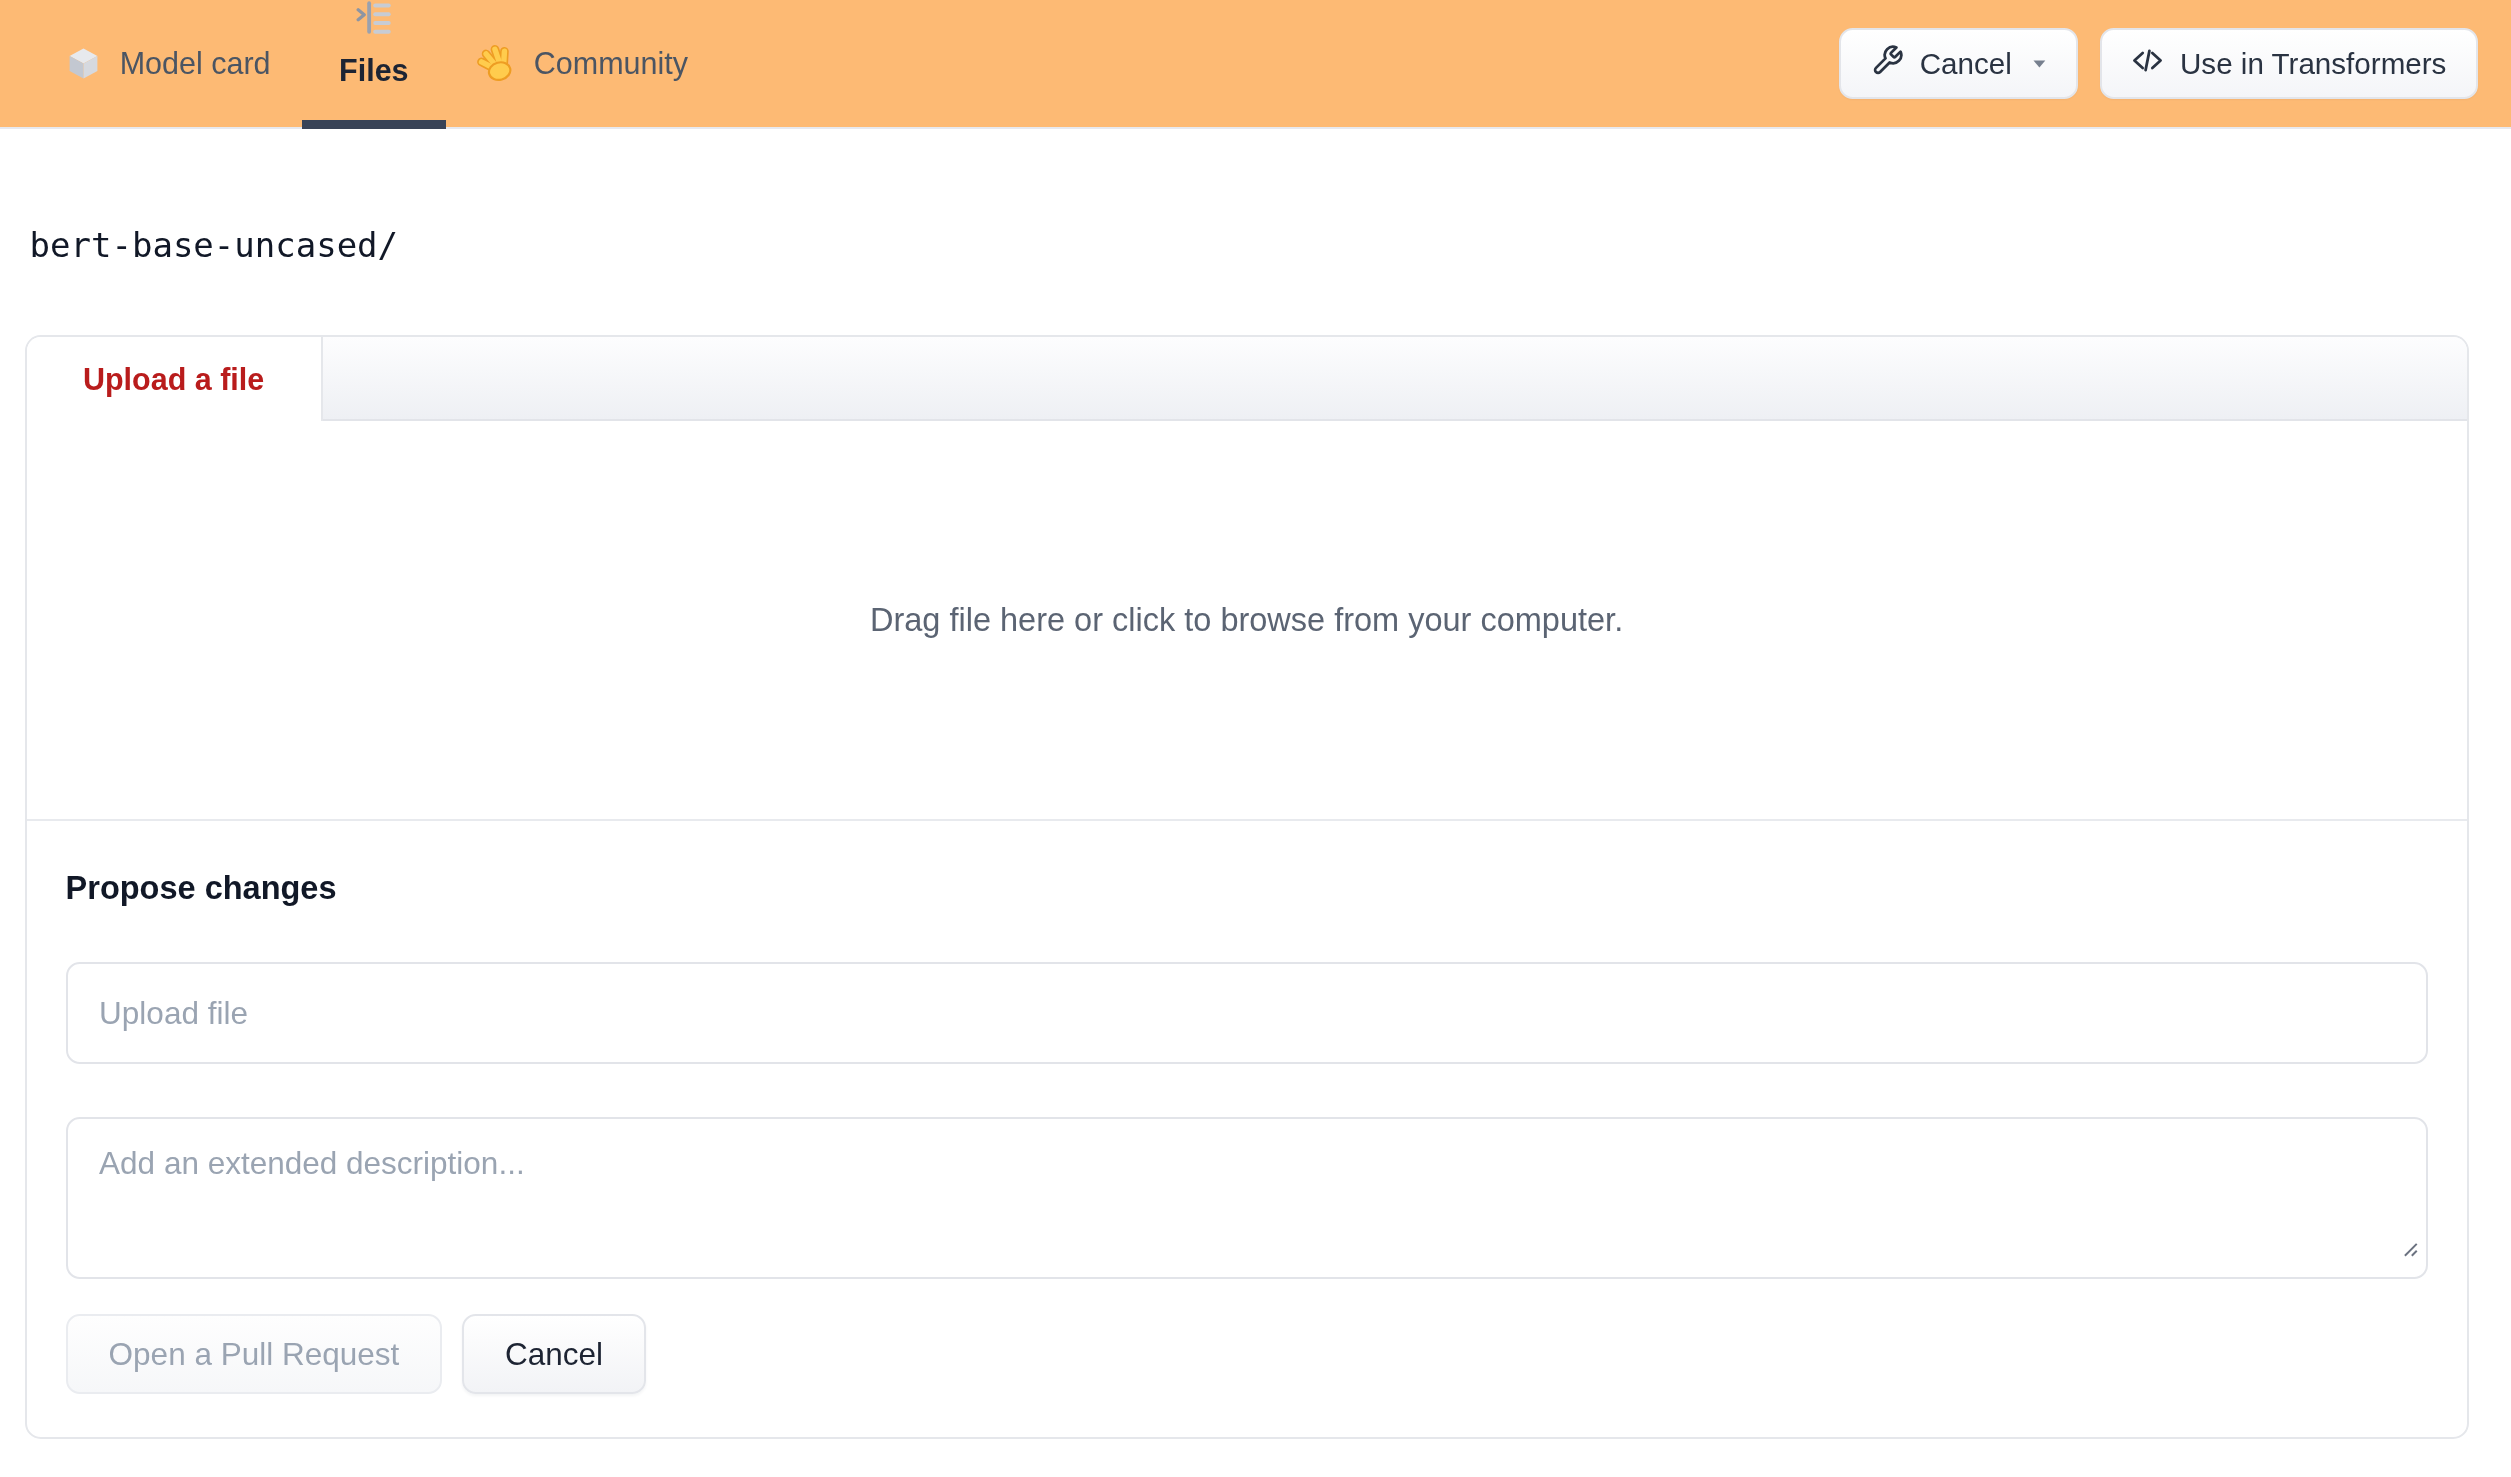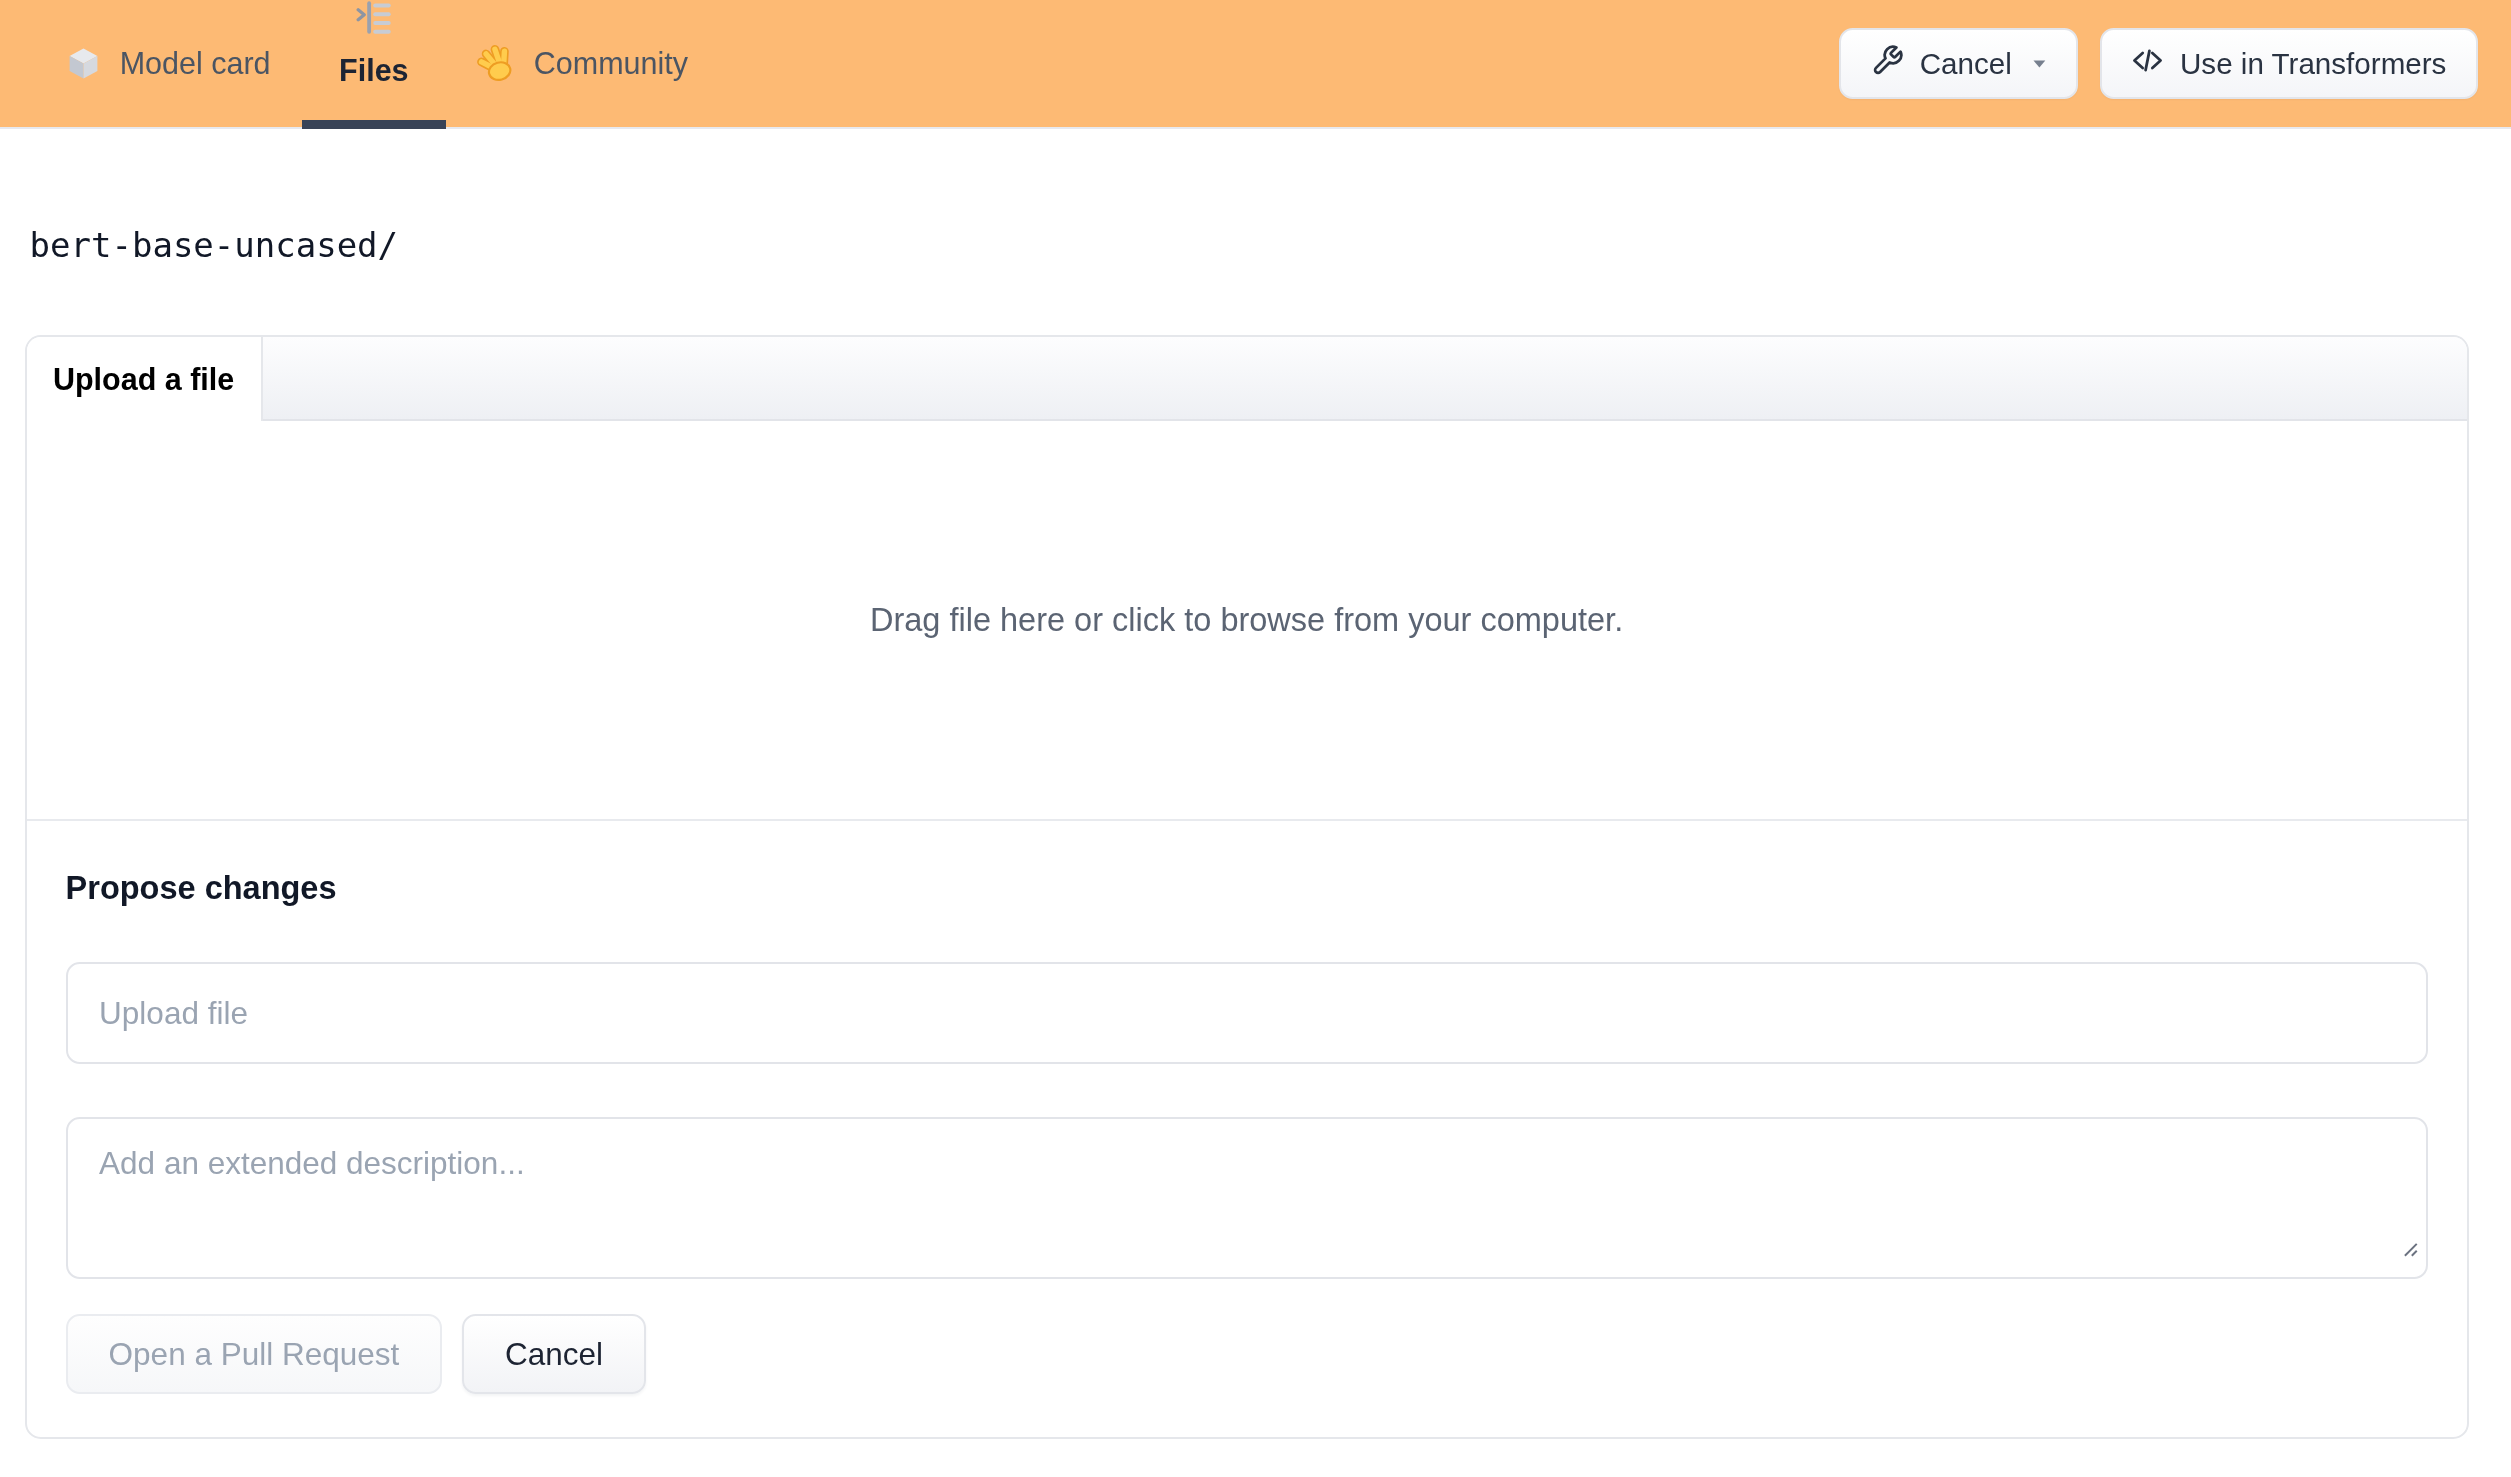--- a/index.html
+++ b/index.html
@@ -55,25 +55,25 @@
 
   
   .panel {
     position: absolute; left: 24.6px; top: 335px;
     width: 2444px; height: 1104px;
     border: 2px solid #e5e7eb; border-radius: 15.8px;
     background: #ffffff;
   }
   .panel-tabs { display: flex; height: 84px; }
   .upload-tab {
-    width: 236px; background: #ffffff;
+    width: 296px; background: #ffffff;
     border-right: 2px solid #e5e7eb;
     border-top-left-radius: 13.8px;
     display: flex; align-items: center; justify-content: center;
-    font-weight: 700; font-size: 30.5px; color: #000000;
+    font-weight: 700; font-size: 30.5px; color: #b91c1c;
     cursor: pointer;
   }
   .tabs-filler {
     flex: 1;
     background: linear-gradient(180deg, #fdfdfe 0%, #eef0f4 100%);
     border-bottom: 2px solid #e2e4e9;
     border-top-right-radius: 13.8px;
   }
   .dropzone {
     height: 398px;

